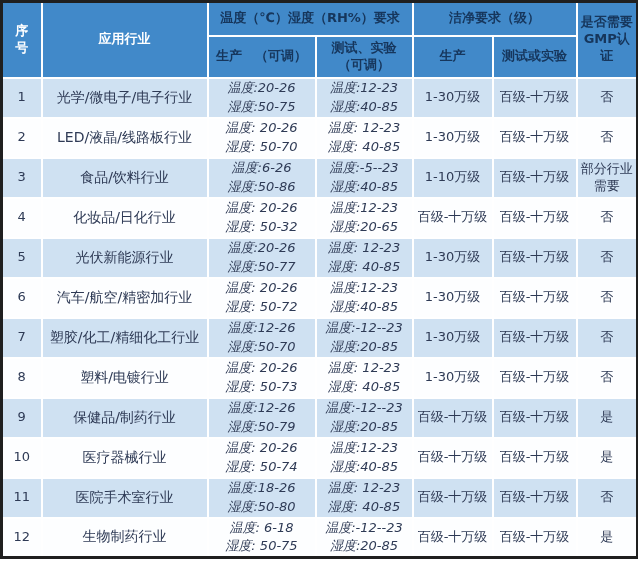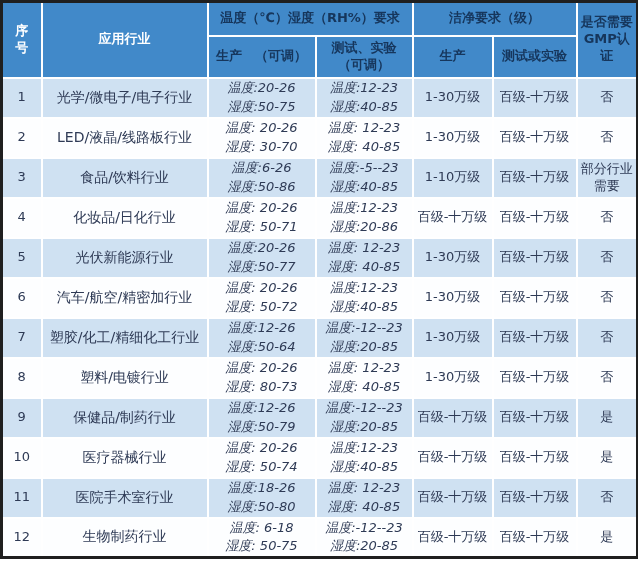--- a/index.html
+++ b/index.html
@@ -99,21 +99,21 @@
     </td>
     <td>1-30万级</td>
     <td>百级-十万级</td>
     <td class="gmp">否</td>
   </tr>
       <tr class="even">
     <td>2</td>
     <td class="industry">LED/液晶/线路板行业</td>
     <td class="th-pair">
       <div>温度: 20-26</div>
-      <div>湿度: 30-70</div>
+      <div>湿度: 50-70</div>
     </td>
     <td class="th-pair">
       <div>温度: 12-23</div>
       <div>湿度: 40-85</div>
     </td>
     <td>1-30万级</td>
     <td>百级-十万级</td>
     <td class="gmp">否</td>
   </tr>
       <tr class="odd">
@@ -129,25 +129,25 @@
     </td>
     <td>1-10万级</td>
     <td>百级-十万级</td>
     <td class="gmp">部分行业需要</td>
   </tr>
       <tr class="even">
     <td>4</td>
     <td class="industry">化妆品/日化行业</td>
     <td class="th-pair">
       <div>温度: 20-26</div>
-      <div>湿度: 50-71</div>
-    </td>
-    <td class="th-pair">
-      <div>温度:12-23</div>
-      <div>湿度:20-86</div>
+      <div>湿度: 50-32</div>
+    </td>
+    <td class="th-pair">
+      <div>温度:12-23</div>
+      <div>湿度:20-65</div>
     </td>
     <td>百级-十万级</td>
     <td>百级-十万级</td>
     <td class="gmp">否</td>
   </tr>
       <tr class="odd">
     <td>5</td>
     <td class="industry">光伏新能源行业</td>
     <td class="th-pair">
       <div>温度:20-26</div>
@@ -174,36 +174,36 @@
     </td>
     <td>1-30万级</td>
     <td>百级-十万级</td>
     <td class="gmp">否</td>
   </tr>
       <tr class="odd">
     <td>7</td>
     <td class="industry">塑胶/化工/精细化工行业</td>
     <td class="th-pair">
       <div>温度:12-26</div>
-      <div>湿度:50-64</div>
+      <div>湿度:50-70</div>
     </td>
     <td class="th-pair">
       <div>温度:-12--23</div>
       <div>湿度:20-85</div>
     </td>
     <td>1-30万级</td>
     <td>百级-十万级</td>
     <td class="gmp">否</td>
   </tr>
       <tr class="even">
     <td>8</td>
     <td class="industry">塑料/电镀行业</td>
     <td class="th-pair">
       <div>温度: 20-26</div>
-      <div>湿度: 80-73</div>
+      <div>湿度: 50-73</div>
     </td>
     <td class="th-pair">
       <div>温度: 12-23</div>
       <div>湿度: 40-85</div>
     </td>
     <td>1-30万级</td>
     <td>百级-十万级</td>
     <td class="gmp">否</td>
   </tr>
       <tr class="odd">

